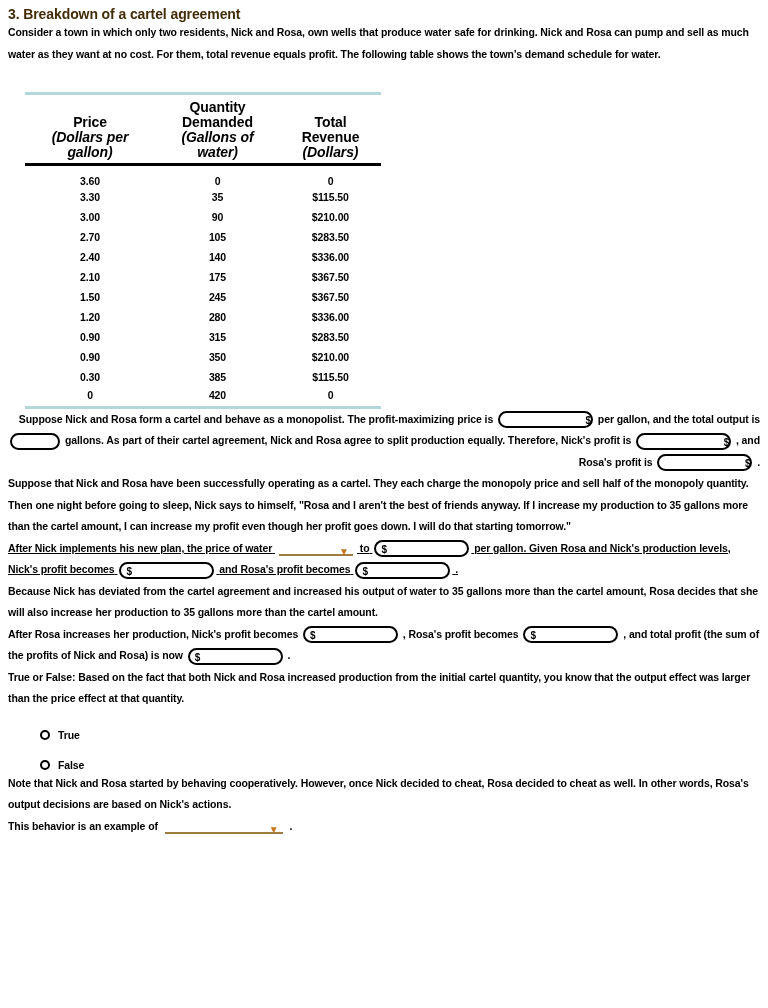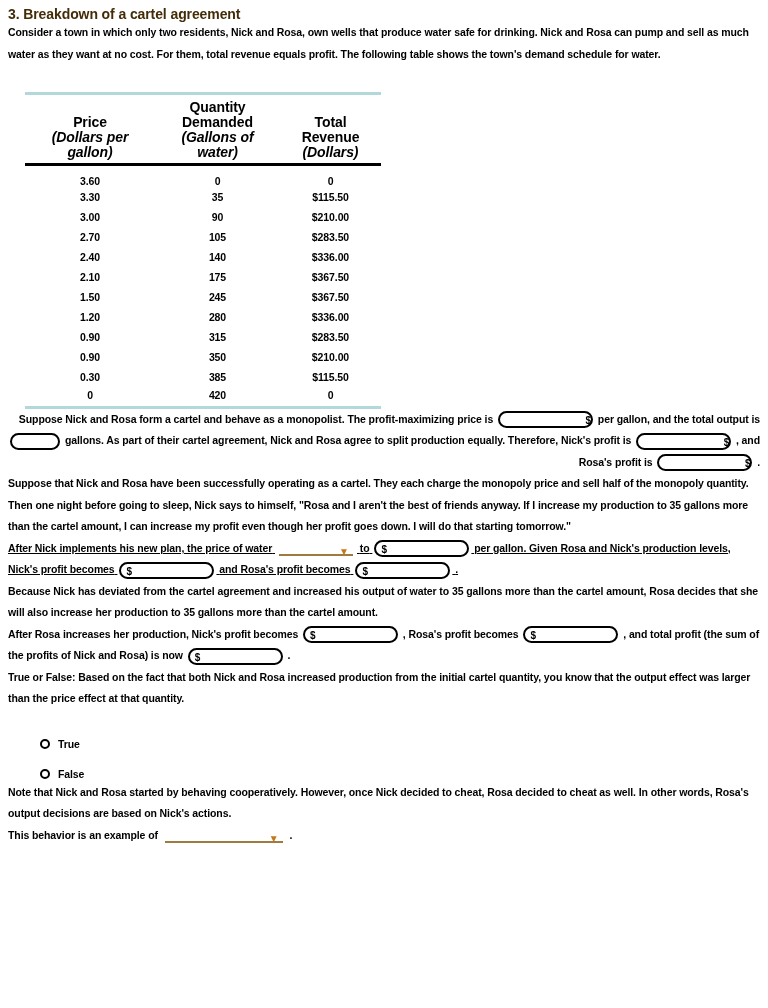--- a/index.html
+++ b/index.html
@@ -95,21 +95,21 @@
   .dropdown.dd-short { width: 74px; }
   .dropdown.dd-long  { width: 118px; }
   .dropdown .arrow {
     color: var(--dropdown-arrow-orange);
     font-size: 10px;
     letter-spacing: 0;
     padding-right: 4px;
   }
 
   
-  .radio-group { margin-top: 26px; }
+  .radio-group { margin-top: 17px; }
   .radio-row {
     display: flex;
     align-items: center;
     gap: 8px;
     padding-left: 32px;
     height: 16px;
     margin-top: 14px;
   }
   .radio-row:first-child { margin-top: 0; }
   .radio-circle {

